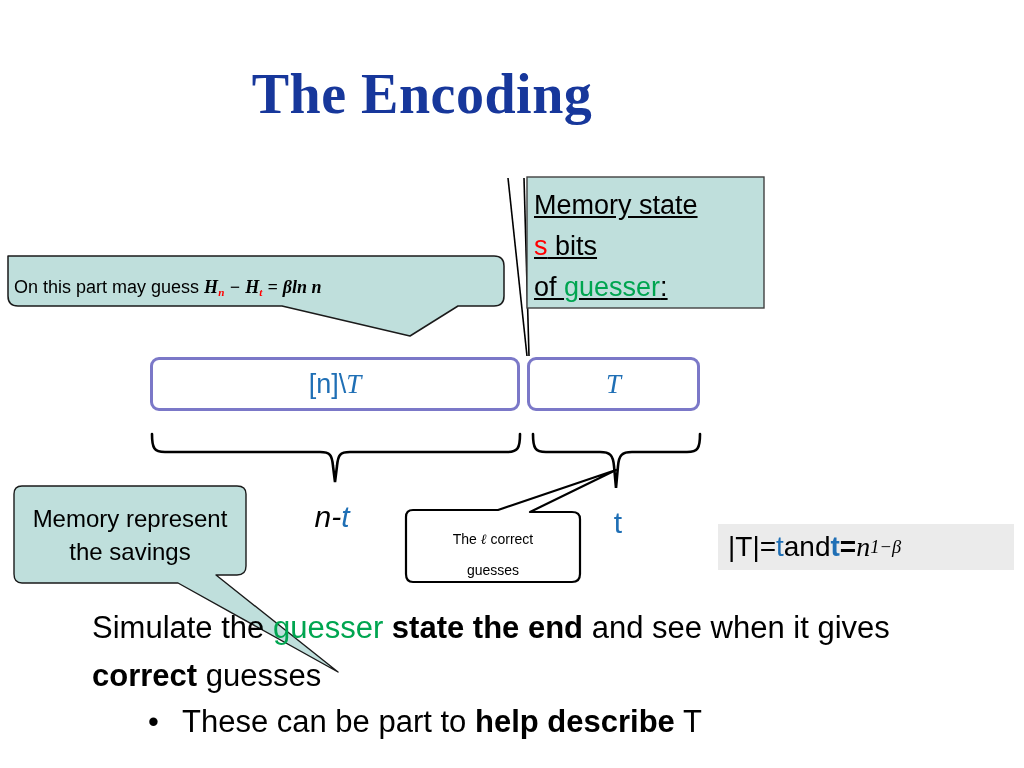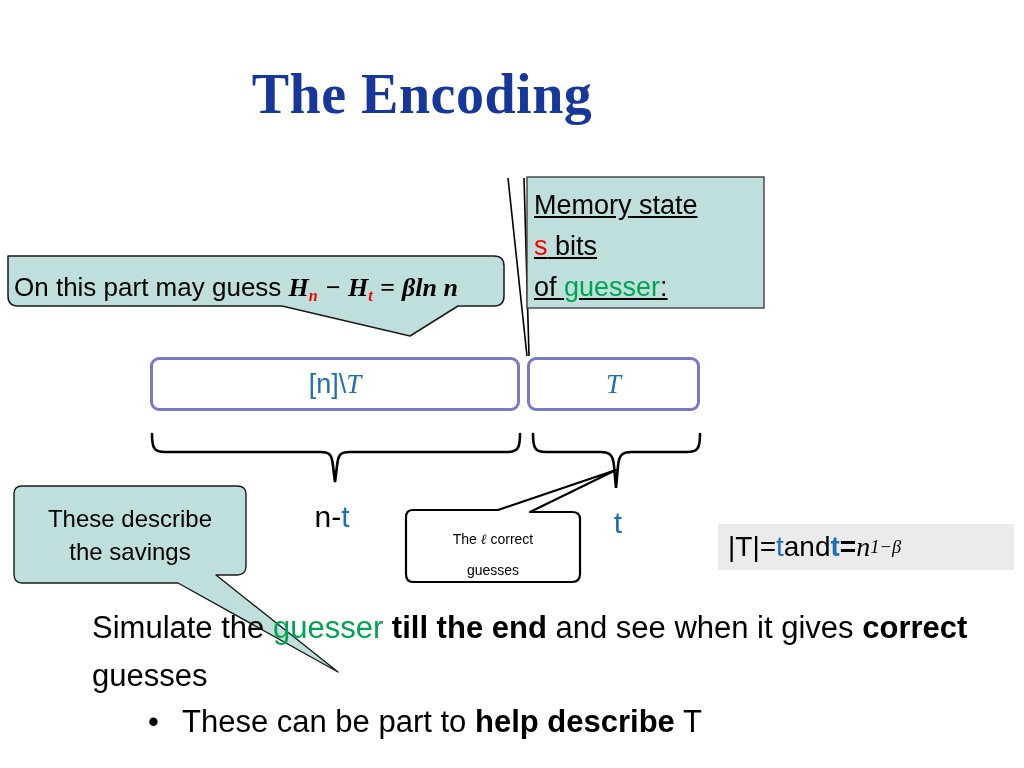--- a/index.html
+++ b/index.html
@@ -57,24 +57,24 @@
     left: 534px;
     top: 185px;
     width: 228px;
     font-size: 27px;
     line-height: 41px;
     text-decoration: underline;
   }
 
   #guess-part-text {
     left: 14px;
-    top: 264px;
+    top: 272px;
     width: 480px;
-    font-size: 26px;
-    line-height: 46px;
+    font-size: 18px;
+    line-height: 30px;
     white-space: nowrap;
   }
 
   #savings-text {
     left: 18px;
     top: 502px;
     width: 224px;
     text-align: center;
     font-size: 24px;
     line-height: 33px;
@@ -120,21 +120,21 @@
   }
 
   
   .brace-label {
     position: absolute;
     font-family: "Liberation Sans", sans-serif;
     font-size: 30px;
     color: #000000;
     text-align: center;
   }
-  #label-n-minus-t { left: 272px; top: 500px; width: 120px; }
+  #label-n-minus-t { left: 272px; top: 500px; width: 120px; font-style: italic; }
   #label-t        { left: 578px; top: 506px; width: 80px; color: #1f6fb5; }
 
   
   #t-size-formula {
     position: absolute;
     left: 718px;
     top: 524px;
     width: 296px;
     height: 46px;
     background: #ebebeb;
@@ -286,41 +286,41 @@
   <div id="box-t" class="set-box">
     <span class="mathital">T</span>
   </div>
 
   <div id="label-n-minus-t" class="brace-label">
     <span>n-</span><span class="blue">t</span>
   </div>
   <div id="label-t" class="brace-label">t</div>
 
   <div id="savings-text" class="callout-text">
-    <div>These describe</div>
+    <div>Memory represent</div>
     <div>the savings</div>
   </div>
 
   <div id="correct-guesses-text" class="callout-text">
     <div><span>The </span><span class="serif-ital">ℓ</span><span> correct</span></div>
     <div>guesses</div>
   </div>
 
   <div id="t-size-formula">
     <span>|T|</span>
       <span>=</span>
       <span class="blue">t</span>
       <span> and </span>
       <span class="blue bold">t</span>
       <span class="bold">=</span>
       <span class="serif-ital">n</span>
       <sup class="mini serif-ital">1−β</sup>
   </div>
 
   <div id="body-text">
-    <span>Simulate the </span><span class="green">guesser</span><span class="bold"> till the end</span><span> and see when it gives </span><span class="bold">correct</span><span> guesses</span>
+    <span>Simulate the </span><span class="green">guesser</span><span class="bold"> state the end</span><span> and see when it gives </span><span class="bold">correct</span><span> guesses</span>
   </div>
 
   <div id="bullet-line">
     <span class="bullet-dot">•</span><span>These can be part to </span><span class="bold">help describe</span><span> T</span>
   </div>
 
 </div>
 
 </body></html>

